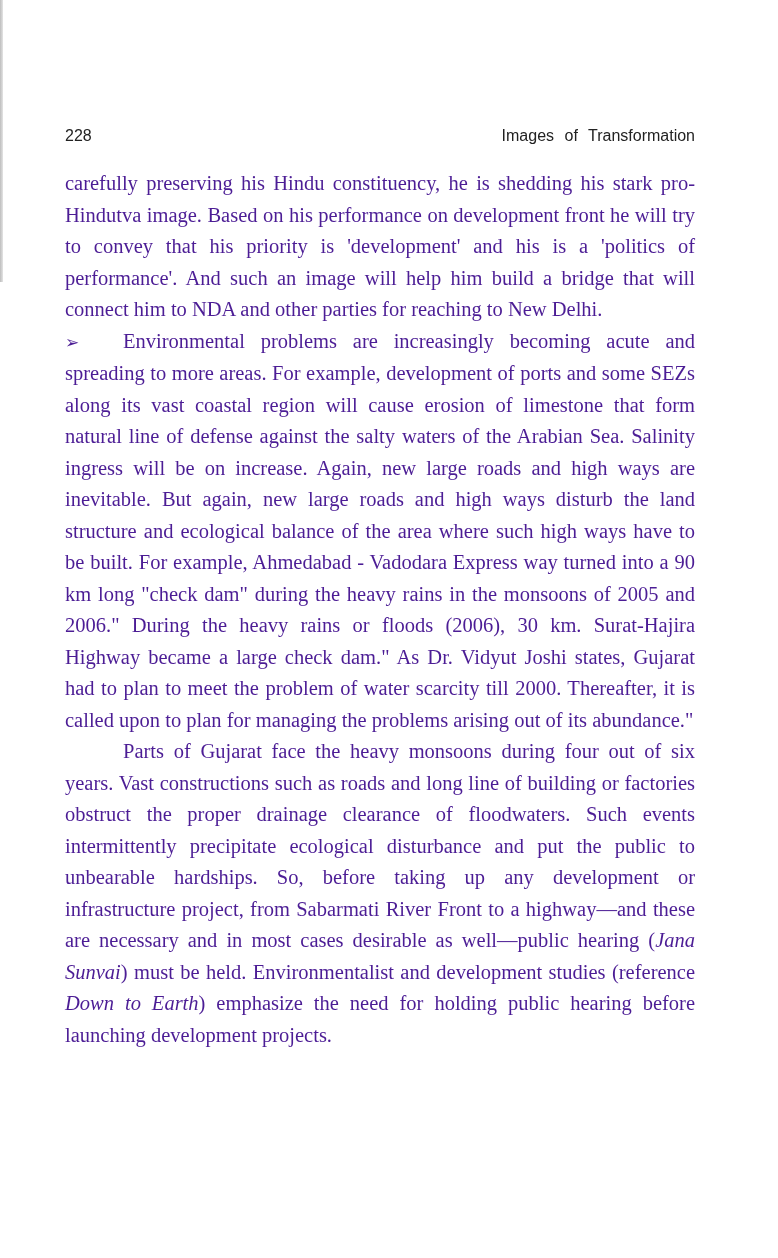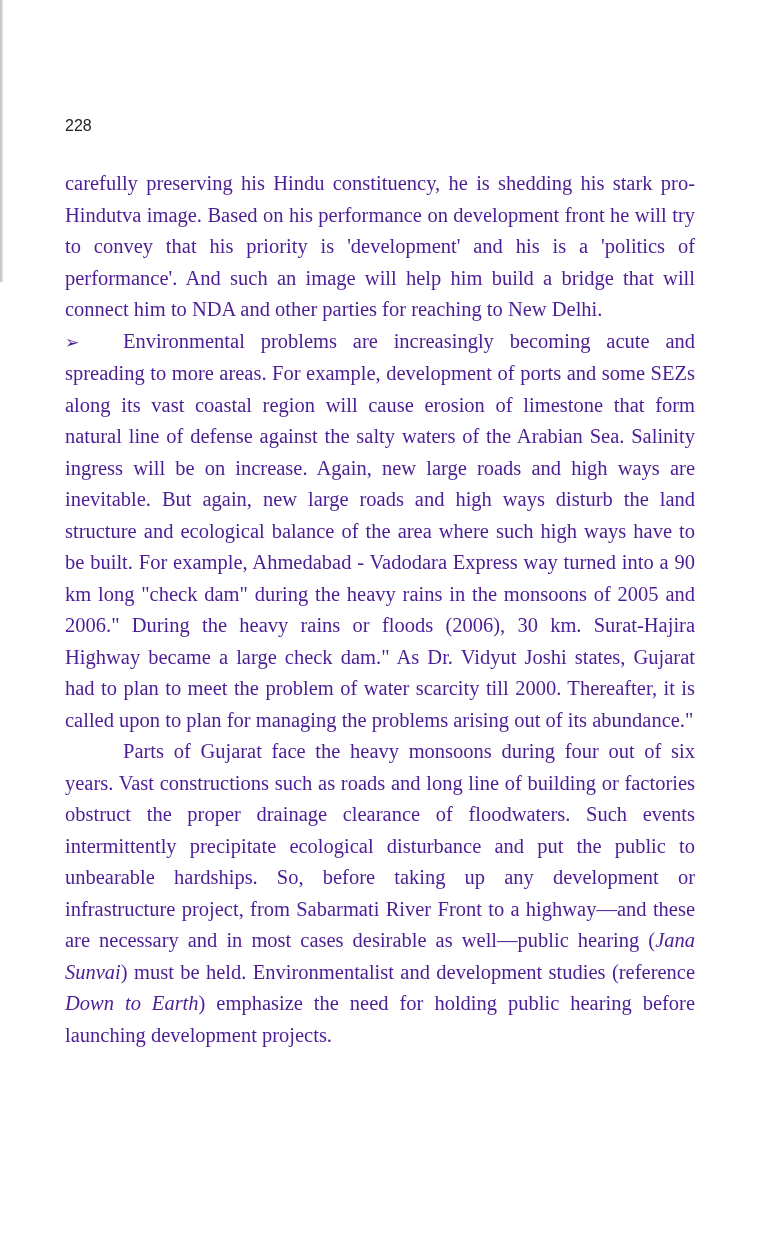--- a/index.html
+++ b/index.html
@@ -22,21 +22,21 @@
       background: linear-gradient(to right, #bdbdbd, #e4e4e4);
     }
     .page {
       position: absolute;
       left: 65px;
       top: 0;
       width: 630px;
     }
     .running-head {
       position: absolute;
-      top: 115px;
+      top: 125px;
       left: 0;
       width: 630px;
       display: flex;
       justify-content: space-between;
       font-family: "Liberation Sans", sans-serif;
       font-size: 16px;
       color: #222;
       line-height: 22px;
     }
     .running-head .title {
@@ -71,20 +71,21 @@
     }
   </style>
 </head>
 <body>
 
 <div class="edge-line"></div>
 
 <div class="page">
   <div class="running-head">
     <span>228</span>
+    <span class="title">Images of Transformation</span>
   </div>
 
   <div class="body-text">
     <p>carefully preserving his Hindu constituency, he is shedding his stark pro-Hindutva image. Based on his performance on development front he will try to convey that his priority is 'development' and his is a 'politics of performance'. And such an image will help him build a bridge that will connect him to NDA and other parties for reaching to New Delhi.</p>
     <p><span class="bullet">➢</span><span>Environmental problems are increasingly becoming acute and spreading to more areas. For example, development of ports and some SEZs along its vast coastal region will cause erosion of limestone that form natural line of defense against the salty waters of the Arabian Sea. Salinity ingress will be on increase. Again, new large roads and high ways are inevitable. But again, new large roads and high ways disturb the land structure and ecological balance of the area where such high ways have to be built. For example, Ahmedabad - Vadodara Express way turned into a 90 km long "check dam" during the heavy rains in the monsoons of 2005 and 2006." During the heavy rains or floods (2006), 30 km. Surat-Hajira Highway became  a large check dam." As Dr. Vidyut Joshi states, Gujarat had to plan to meet the problem of water scarcity till 2000. Thereafter, it is called upon to plan for managing the problems arising out of its abundance."</span></p>
     <p class="indent"><span>Parts of Gujarat face the heavy monsoons during four out of six years. Vast constructions such as roads and long line of building or factories obstruct the proper drainage clearance of floodwaters. Such events intermittently precipitate ecological disturbance and put the public to unbearable hardships. So, before taking up any development or infrastructure project, from Sabarmati River Front to a highway—and these are necessary and in most cases desirable as well—public hearing (</span><em>Jana Sunvai</em><span>) must be held. Environmentalist and development studies (reference </span><em>Down to Earth</em><span>) emphasize the need for holding public hearing before launching development projects.</span></p>
   </div>
 </div>
 
 </body></html>

